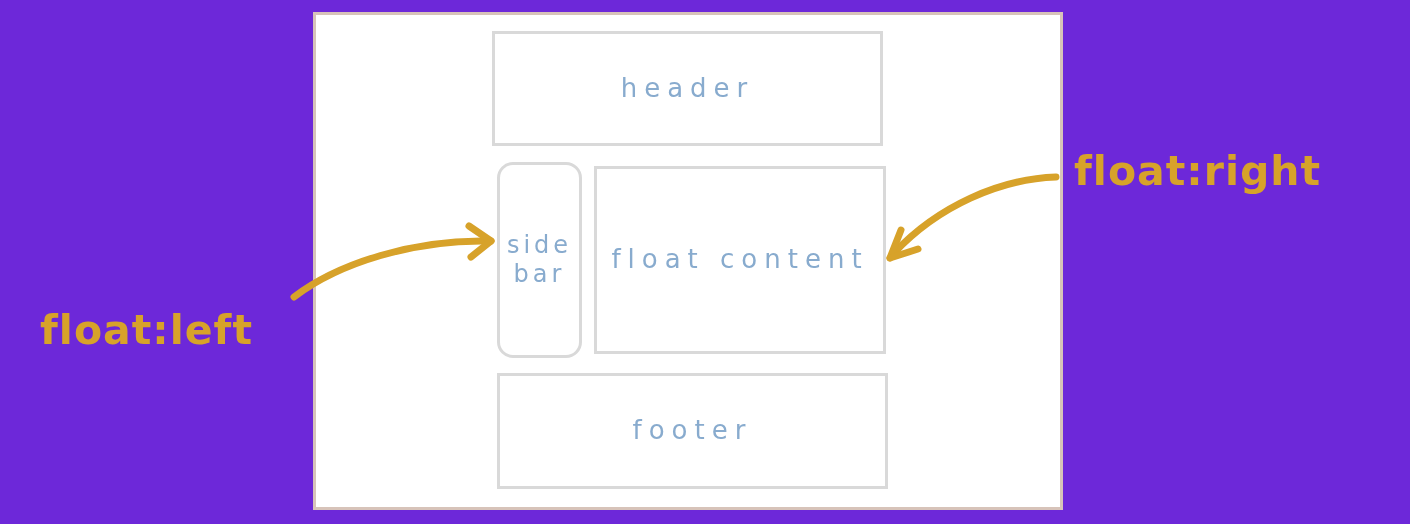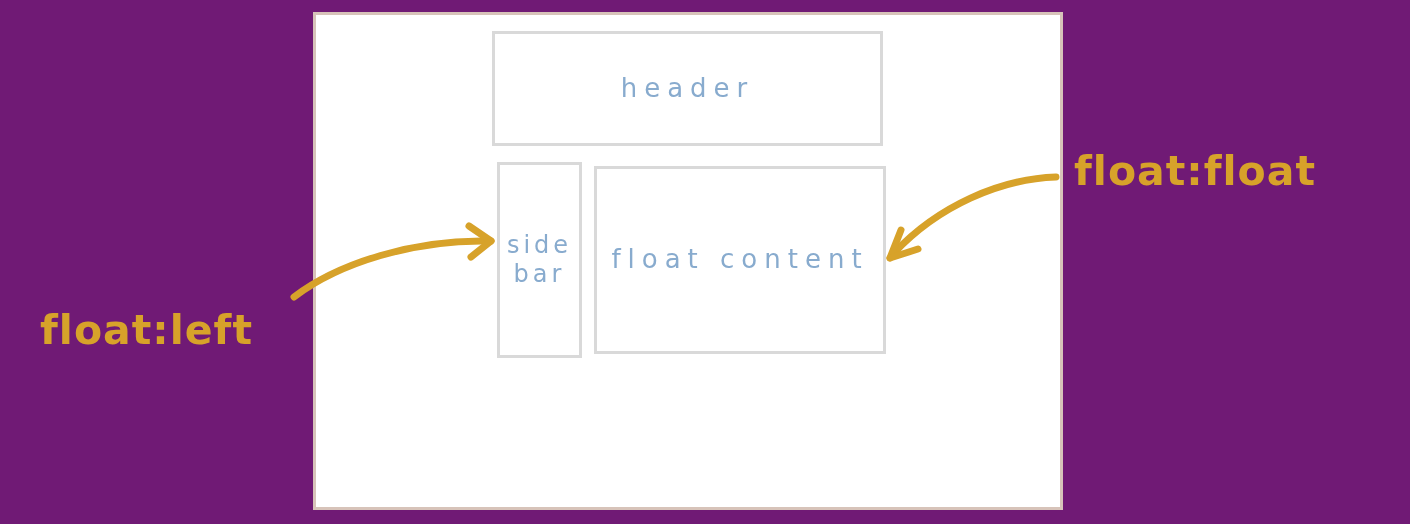--- a/index.html
+++ b/index.html
@@ -6,21 +6,21 @@
     margin: 0;
     padding: 0;
     background: #ffffff;
     font-family: "DejaVu Sans", sans-serif;
   }
   .canvas {
     position: relative;
     width: 1410px;
     height: 524px;
     overflow: hidden;
-    background: #701a75;
+    background: #6d28d9;
   }
   
   .outer-box {
     position: absolute;
     left: 313px;
     top: 12px;
     width: 744px;
     height: 492px;
     border: 3px solid var(--c-outer_border, #d7c3b9);
     background: #ffffff;
@@ -28,21 +28,21 @@
   
   .wbox {
     position: absolute;
     border: 3px solid var(--c-box_border, #d9d9d9);
     background: #ffffff;
     display: flex;
     align-items: center;
     justify-content: center;
   }
   .box-header  { left: 492px; top: 31px;  width: 385px; height: 109px; }
-  .box-sidebar { left: 497px; top: 162px; width: 79px;  height: 190px; flex-direction: column; }
+  .box-sidebar { left: 497px; top: 162px; width: 79px;  height: 190px; flex-direction: column; border-radius: 16px; }
   .box-main    { left: 594px; top: 166px; width: 286px; height: 182px; }
   .box-footer  { left: 497px; top: 373px; width: 385px; height: 110px; }
 
   .blue-label {
     color: var(--c-label_text, #88abce);
     font-size: 26px;
     letter-spacing: 7px;
     font-weight: 500;
     white-space: nowrap;
     line-height: 1.2;
@@ -84,33 +84,36 @@
 
   <div class="wbox box-sidebar">
     <span class="blue-label">side</span>
     <span class="blue-label">bar</span>
   </div>
 
   <div class="wbox box-main">
     <span class="blue-label">float content</span>
   </div>
 
+  <div class="wbox box-footer">
+    <span class="blue-label">footer</span>
+  </div>
 
   <svg class="arrow-layer" viewBox="0 0 1410 524" xmlns="http://www.w3.org/2000/svg">
 
     <g stroke="var(--c-annotation, #d7a22a)" stroke-width="7" fill="none" stroke-linecap="round" stroke-linejoin="round">
       <path d="M 294 297 C 340 262, 415 240 486 241"></path>
       <path d="M 491 241 L 469 226"></path>
       <path d="M 491 241 L 471 257"></path>
     </g>
 
     <g stroke="var(--c-annotation, #d7a22a)" stroke-width="7" fill="none" stroke-linecap="round" stroke-linejoin="round">
       <path d="M 1056 177 C 1000 179, 938 206 894 253"></path>
       <path d="M 890 258 L 901 230"></path>
       <path d="M 890 258 L 918 249"></path>
     </g>
   </svg>
 
   <div class="annotation annotation-left">float:left</div>
 
-  <div class="annotation annotation-right">float:float</div>
+  <div class="annotation annotation-right">float:right</div>
 
 </div>
 
 </body></html>

